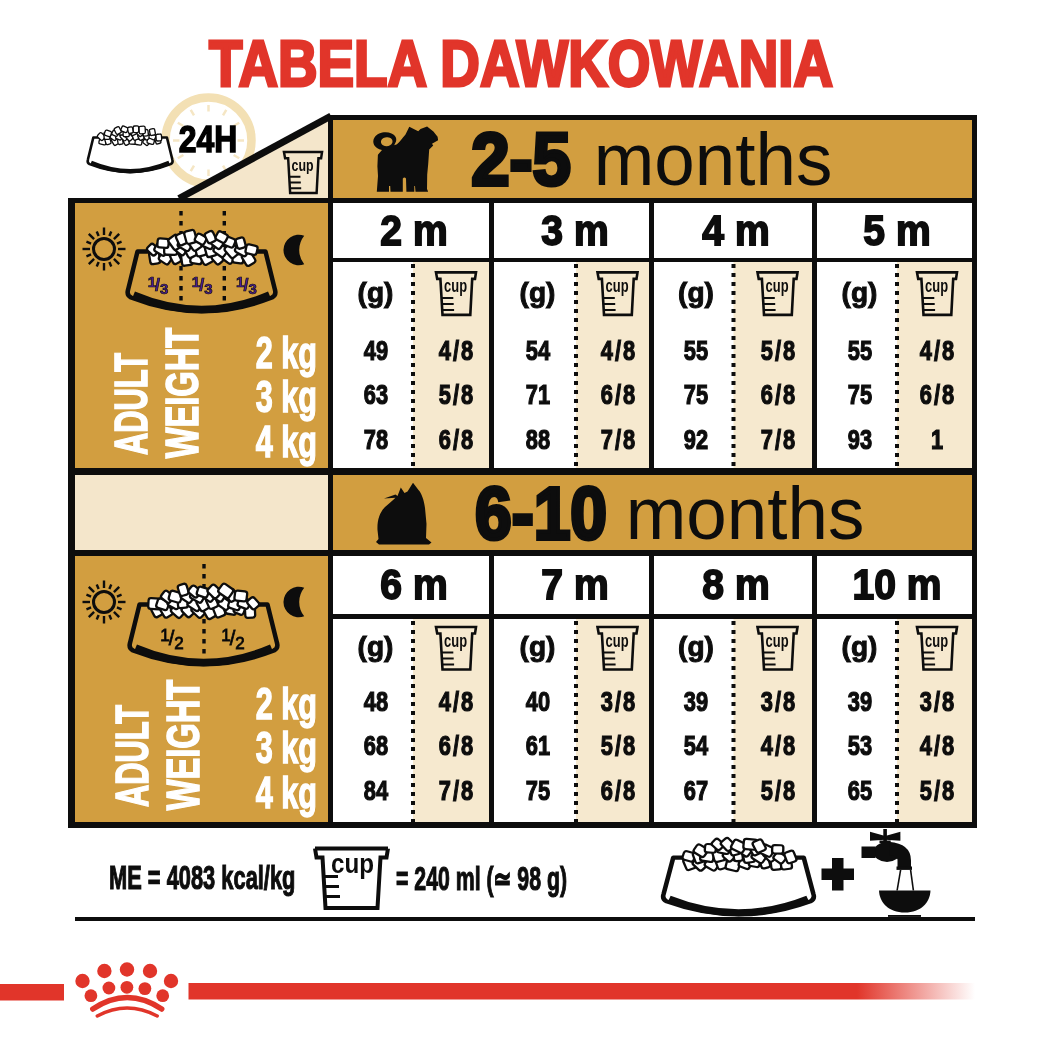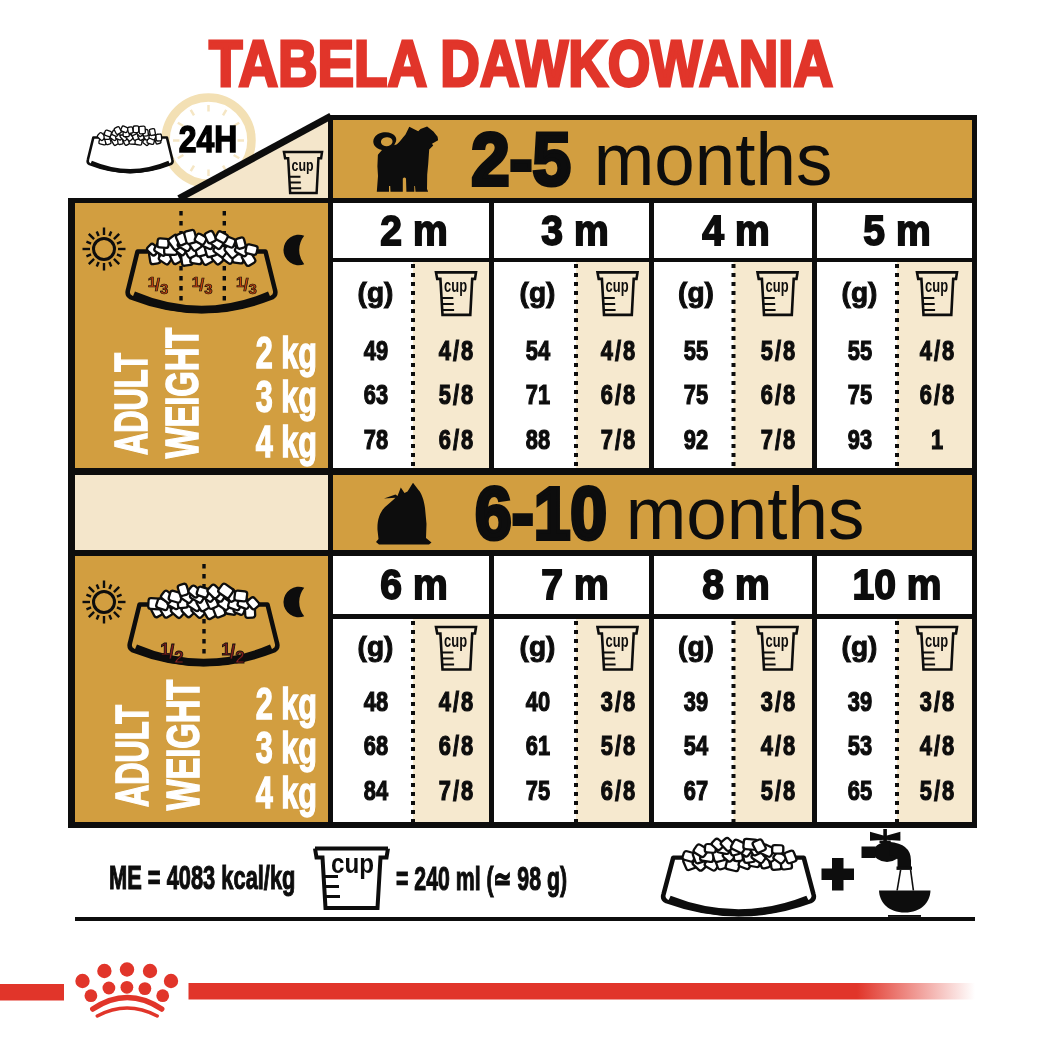--- a/index.html
+++ b/index.html
@@ -18,22 +18,22 @@
 .mrow { font-size:42px; font-weight:bold; color:#0d0d0d; -webkit-text-stroke:1.8px #0d0d0d;
   transform:translate(-50%,-50%) scaleX(0.93); }
 .g { font-size:28px; font-weight:bold; color:#0d0d0d; -webkit-text-stroke:1px #0d0d0d; }
 .num { font-size:28px; font-weight:bold; color:#0d0d0d; -webkit-text-stroke:1.2px #0d0d0d;
   transform:translate(-50%,-50%) scaleX(0.78); }
 .num .sl { margin:0 2.5px; }
 .kg { transform:translate(0,-50%) scaleX(0.68); transform-origin:right center;
   font-size:45px; font-weight:bold; color:#fff; -webkit-text-stroke:1.5px #fff; }
 .aw { position:absolute; font-size:47px; font-weight:bold; color:#fff;
   -webkit-text-stroke:1.6px #fff; white-space:nowrap; }
-.f13 { font-size:18px; font-weight:bold; color:#c2410c; -webkit-text-stroke:0.7px #0d0d0d; }
-.f12 { font-size:20px; font-weight:bold; color:#7f1d1d;margin-top:14px; -webkit-text-stroke:0.8px #0d0d0d; }
+.f13 { font-size:18px; font-weight:bold; color:#4c1d95; -webkit-text-stroke:0.7px #0d0d0d; }
+.f12 { font-size:20px; font-weight:normal; color:#000000; -webkit-text-stroke:0.8px #0d0d0d; }
 .f12 sup { font-size:17px; vertical-align:4px; letter-spacing:-1px; }
 .f12 sub { font-size:17px; vertical-align:-4px; }
 .f13 sup { font-size:15px; vertical-align:3.5px; letter-spacing:-1px; }
 .f13 sub { font-size:15px; vertical-align:-3.5px; }
 .ft { position:absolute; transform:translate(0,-50%) scaleX(0.662); transform-origin:left center;
   font-size:33px; font-weight:bold; color:#0d0d0d; -webkit-text-stroke:1.1px #0d0d0d;
   white-space:nowrap; }
 svg text { font-family:"Liberation Sans", sans-serif; }
 sup,sub { line-height:0; }
 </style></head>

